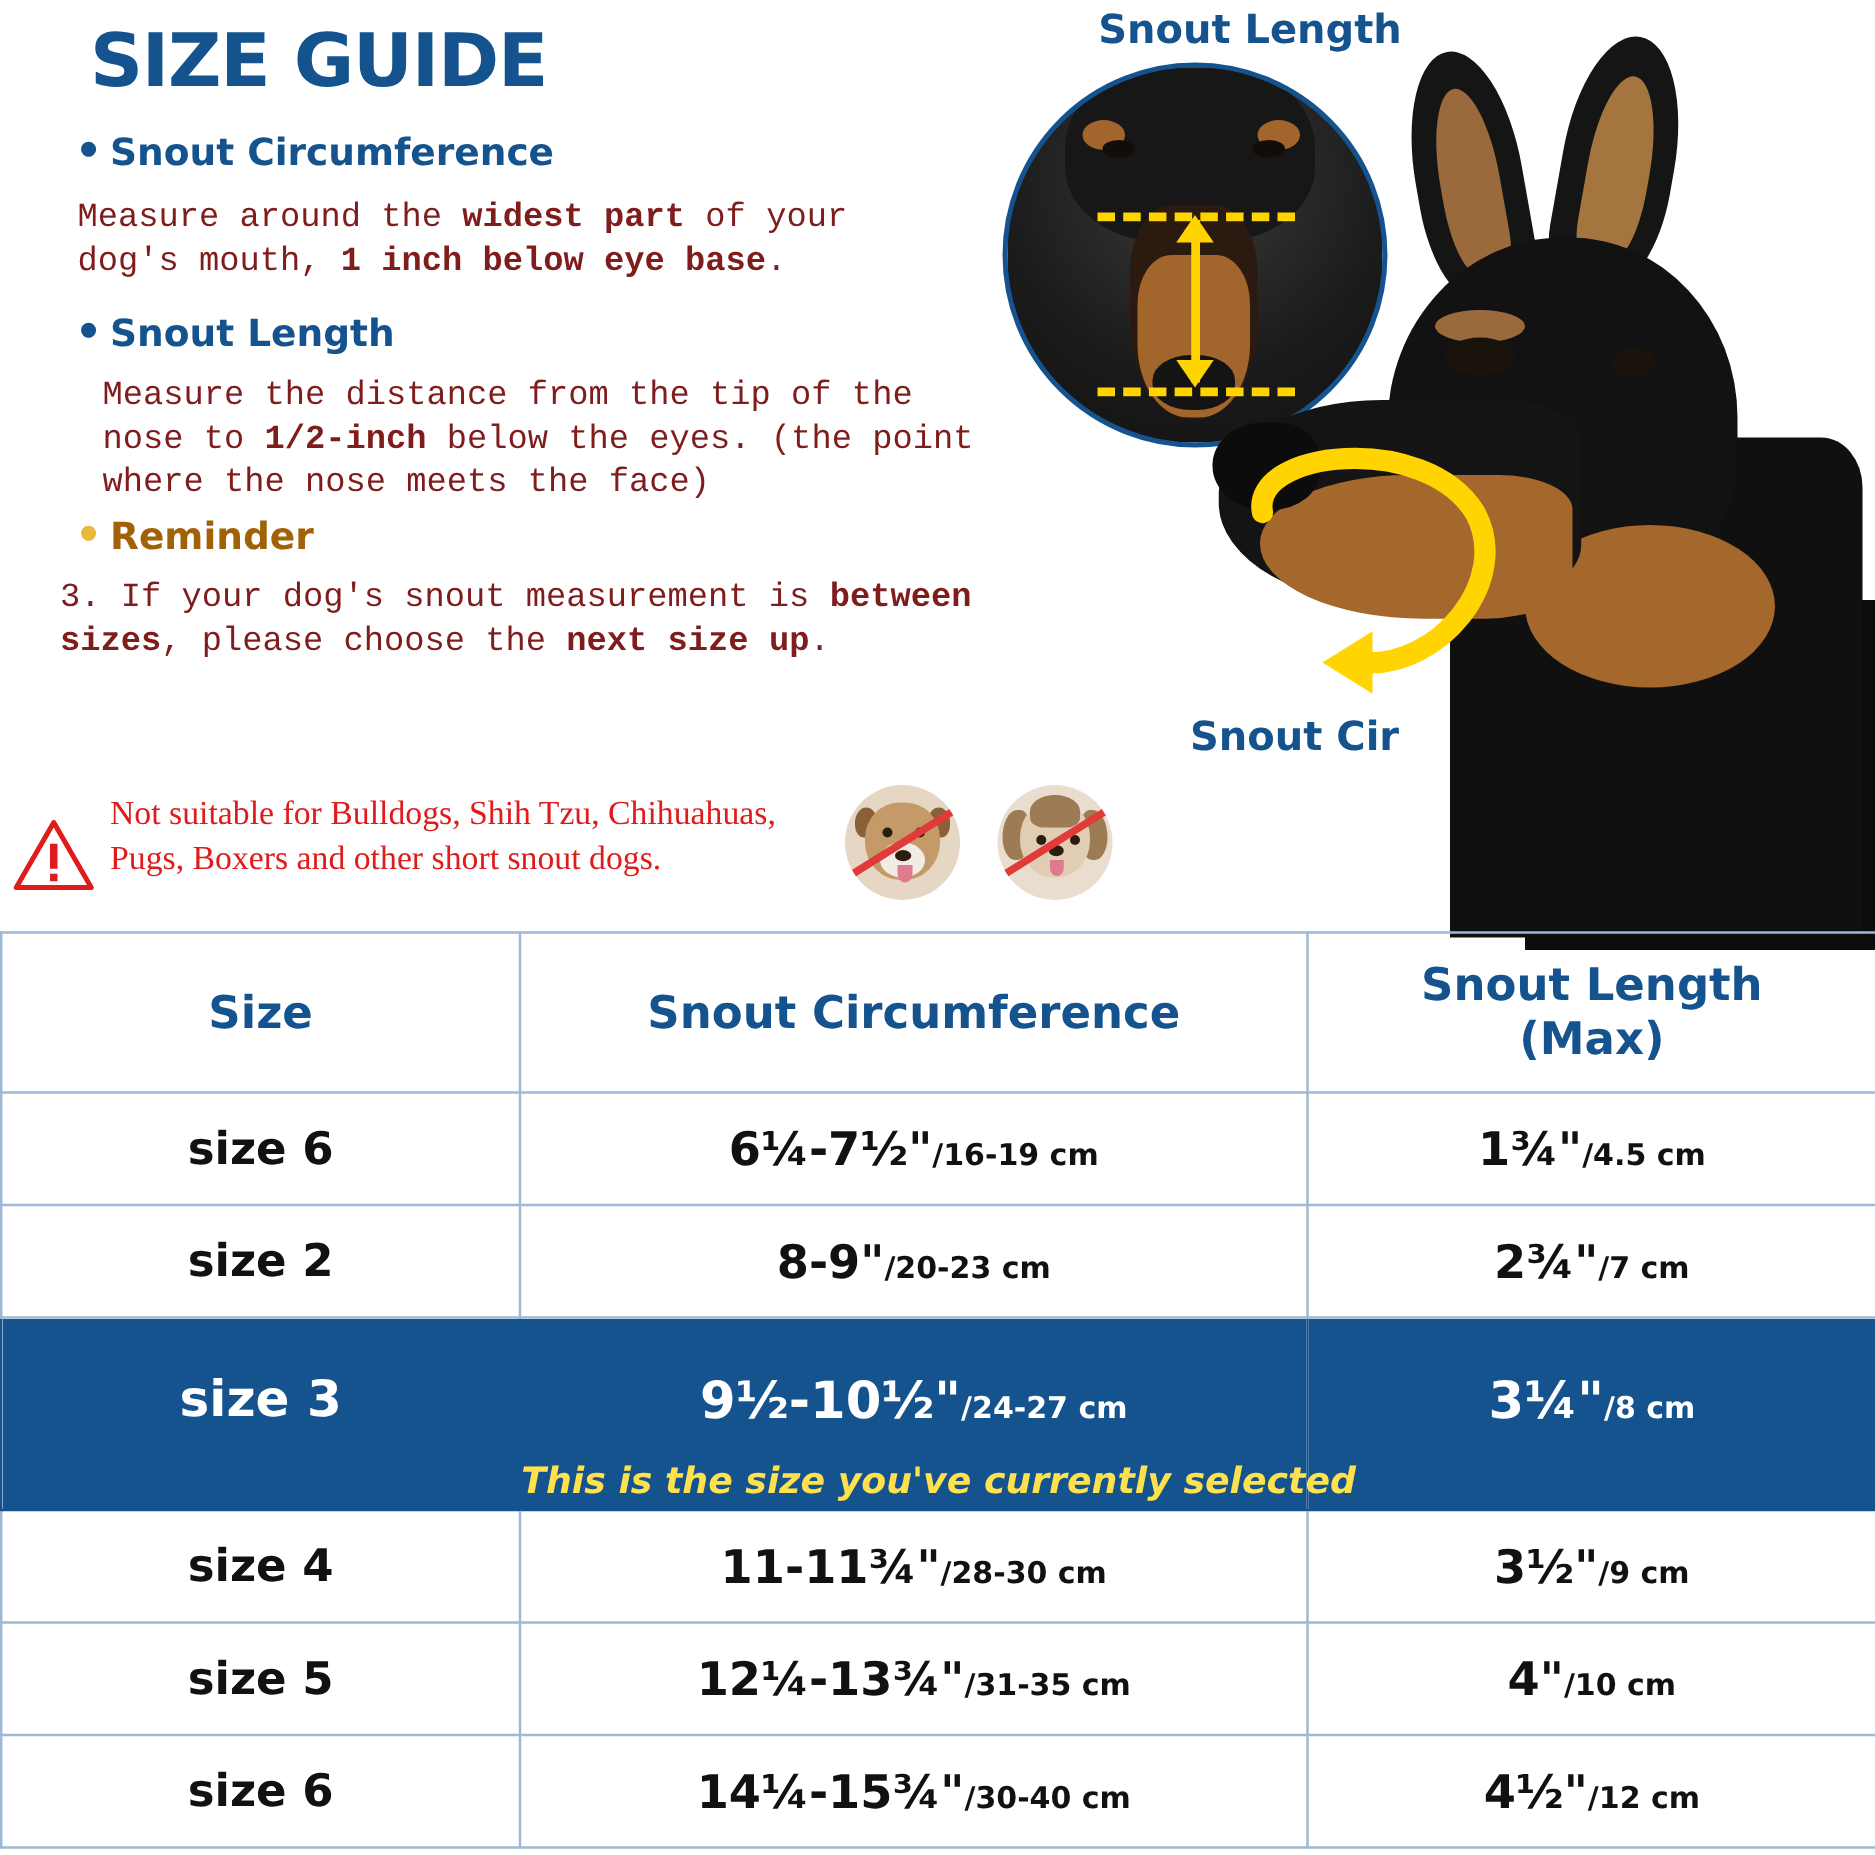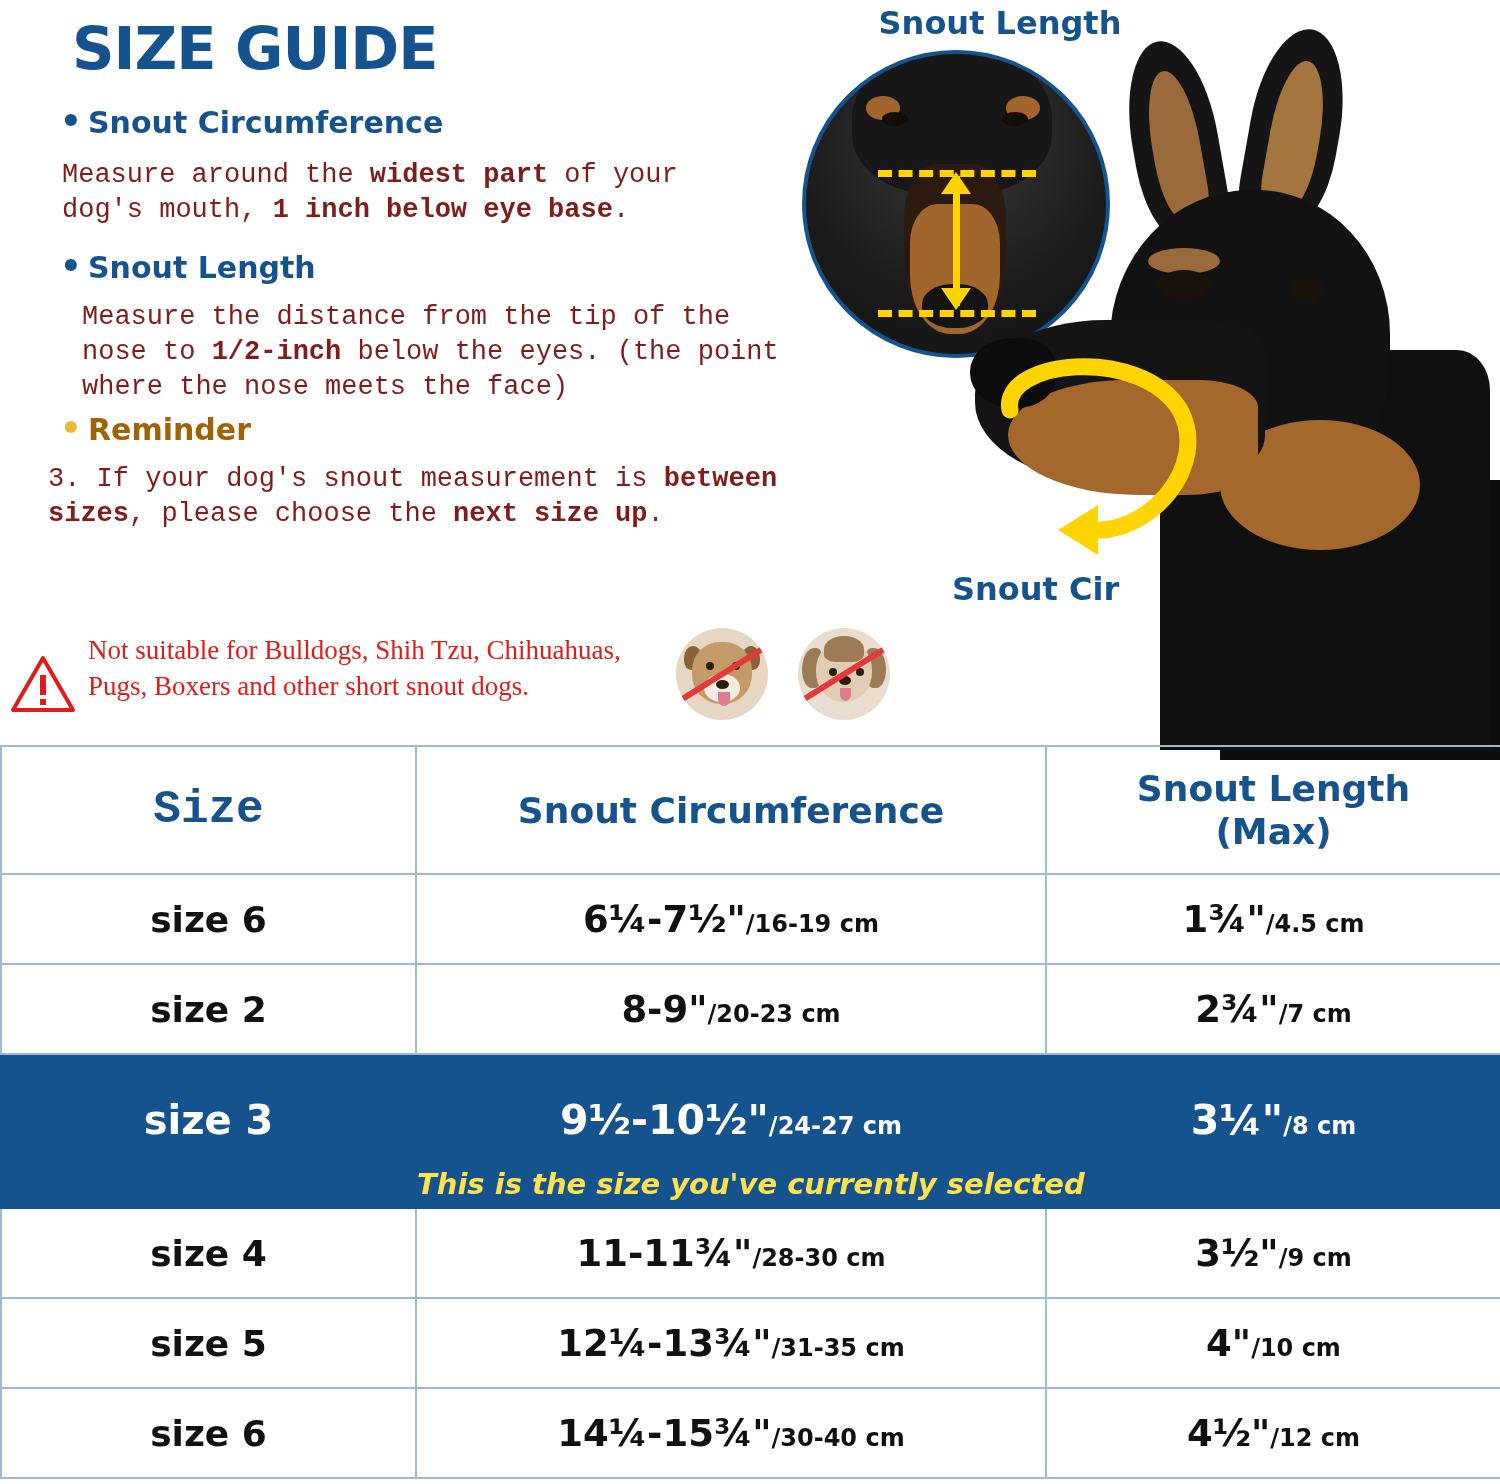--- a/index.html
+++ b/index.html
@@ -136,21 +136,21 @@
 
   
   .table-wrap{position:absolute;left:0;top:745px;width:1500px;}
   table{border-collapse:collapse;width:1500px;table-layout:fixed;}
   td,th{border:2px solid #9fb9d4;padding:0;text-align:center;vertical-align:middle;}
   col.c1{width:415px;}
   col.c2{width:630px;}
   col.c3{width:455px;}
 
   .hdr td{height:126px;color:#15538f;font-weight:bold;font-family:"DejaVu Sans", sans-serif;}
-  .hdr .h1{font-size:46px;font-family:Liberation Mono, monospace;}
+  .hdr .h1{font-size:36px;}
   .hdr .h2{font-size:36px;}
   .hdr .h3{font-size:36px;line-height:43px;}
 
   .row td{height:88px;font-family:"DejaVu Sans", sans-serif;font-weight:bold;}
   .sz{font-size:36px;color:#111;font-weight:bold;}
   .val{font-size:37px;color:#111;}
   .val .unit{font-size:24px;font-weight:bold;}
 
   .sel{background:#15538f;color:#ffffff;position:relative;border-color:#15538f;}
   .sel td{border-color:#15538f;color:#fff;height:130px;}

